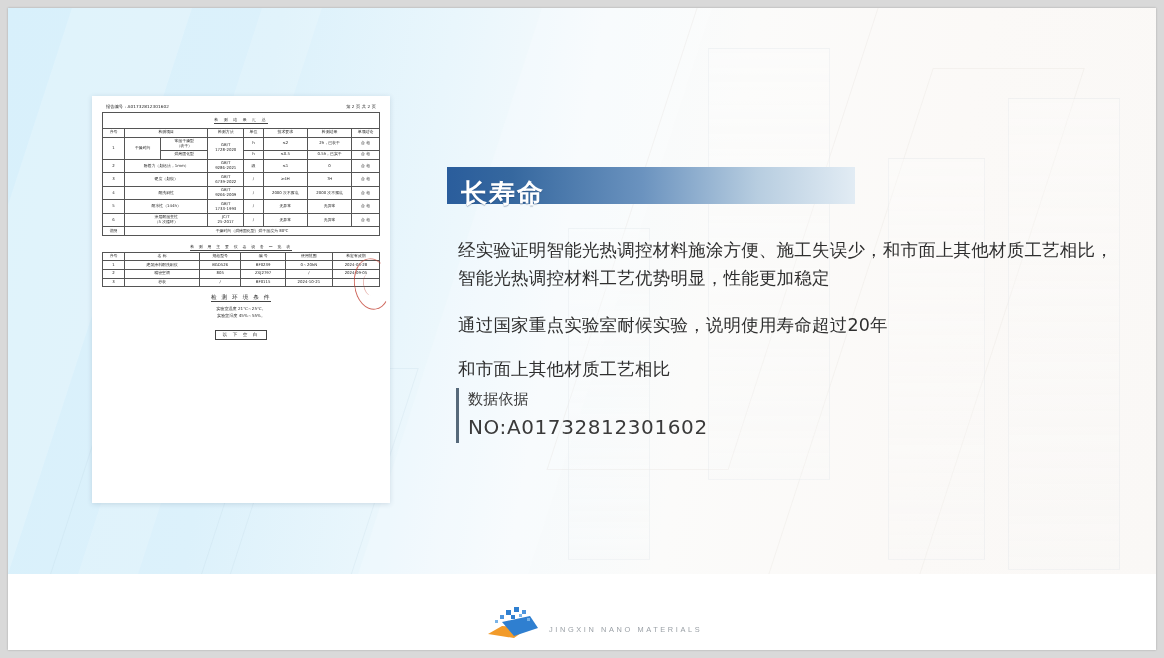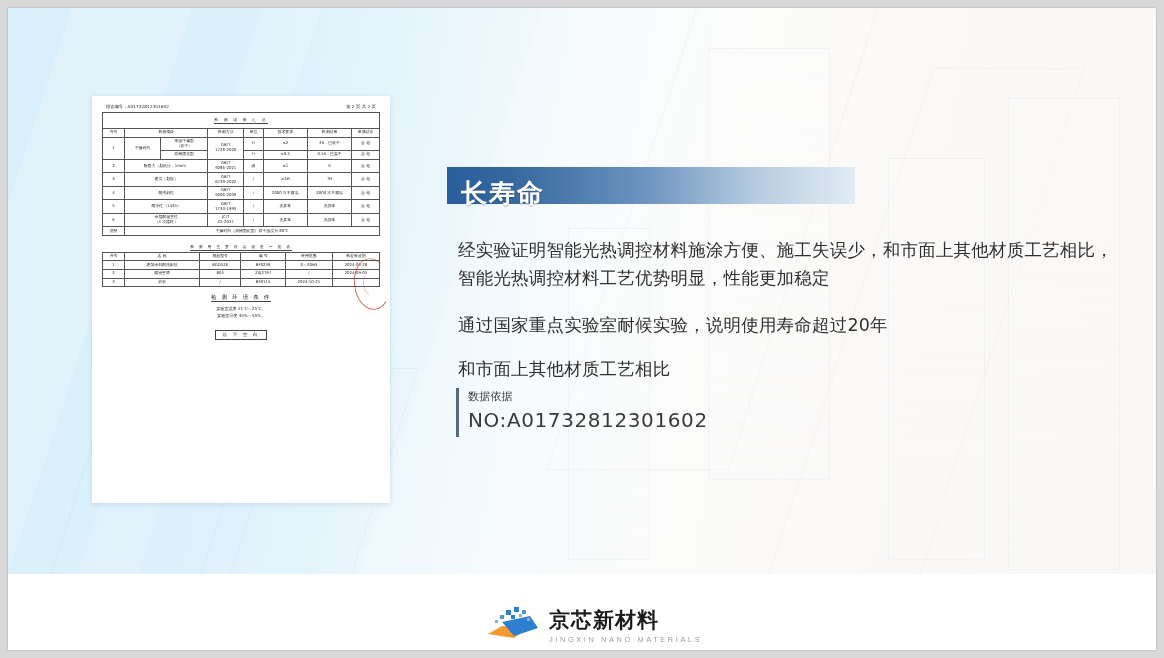--- a/index.html
+++ b/index.html
@@ -96,21 +96,21 @@
     font-family:"DejaVu Sans","Liberation Sans",sans-serif;
   }
   .p.p1{margin:0 0 18px 0;}
   .p.p2{margin:0 0 16px 0;}
   .p.p3{margin:0;}
   .cite{
     position:absolute;left:448px;top:380px;padding-left:9px;
     border-left:3.5px solid #56697a;
   }
   .cite div{
-    font-size:11px;line-height:1.58;color:#3a3a3a;letter-spacing:.2px;
+    font-size:15px;line-height:1.58;color:#3a3a3a;letter-spacing:.2px;
     font-family:"DejaVu Sans","Liberation Sans",sans-serif;
   }
   .cite .c3{font-size:20px;letter-spacing:.6px;}
   
   .logo{position:absolute;left:478px;top:598px;display:flex;align-items:center;}
   .logo-mark{position:relative;width:54px;height:42px;margin-right:9px;}
   .logo-text{display:flex;flex-direction:column;justify-content:center;}
   .logo-cn{
     font-size:21px;font-weight:bold;color:#1b1b1b;letter-spacing:1px;line-height:1;
     font-family:"DejaVu Sans","Liberation Sans",sans-serif;
@@ -334,18 +334,17 @@
         <rect x="28" y="1" width="5" height="5" fill="#2f7fd0"></rect>
         <rect x="36" y="4" width="4" height="4" fill="#4e95dd"></rect>
         <rect x="14" y="9" width="4" height="4" fill="#4e95dd"></rect>
         <rect x="25" y="9" width="4" height="4" fill="#2f7fd0"></rect>
         <rect x="33" y="8" width="3" height="3" fill="#7ab4e8"></rect>
         <rect x="9" y="14" width="3" height="3" fill="#7ab4e8"></rect>
         <rect x="41" y="12" width="3" height="3" fill="#7ab4e8"></rect>
       </svg>
     </div>
     <div class="logo-text">
-      <span class="logo-cn">京芯新材料</span>
       <span class="logo-en">JINGXIN NANO MATERIALS</span>
     </div>
   </div>
 
 </div>
 
 </body></html>

